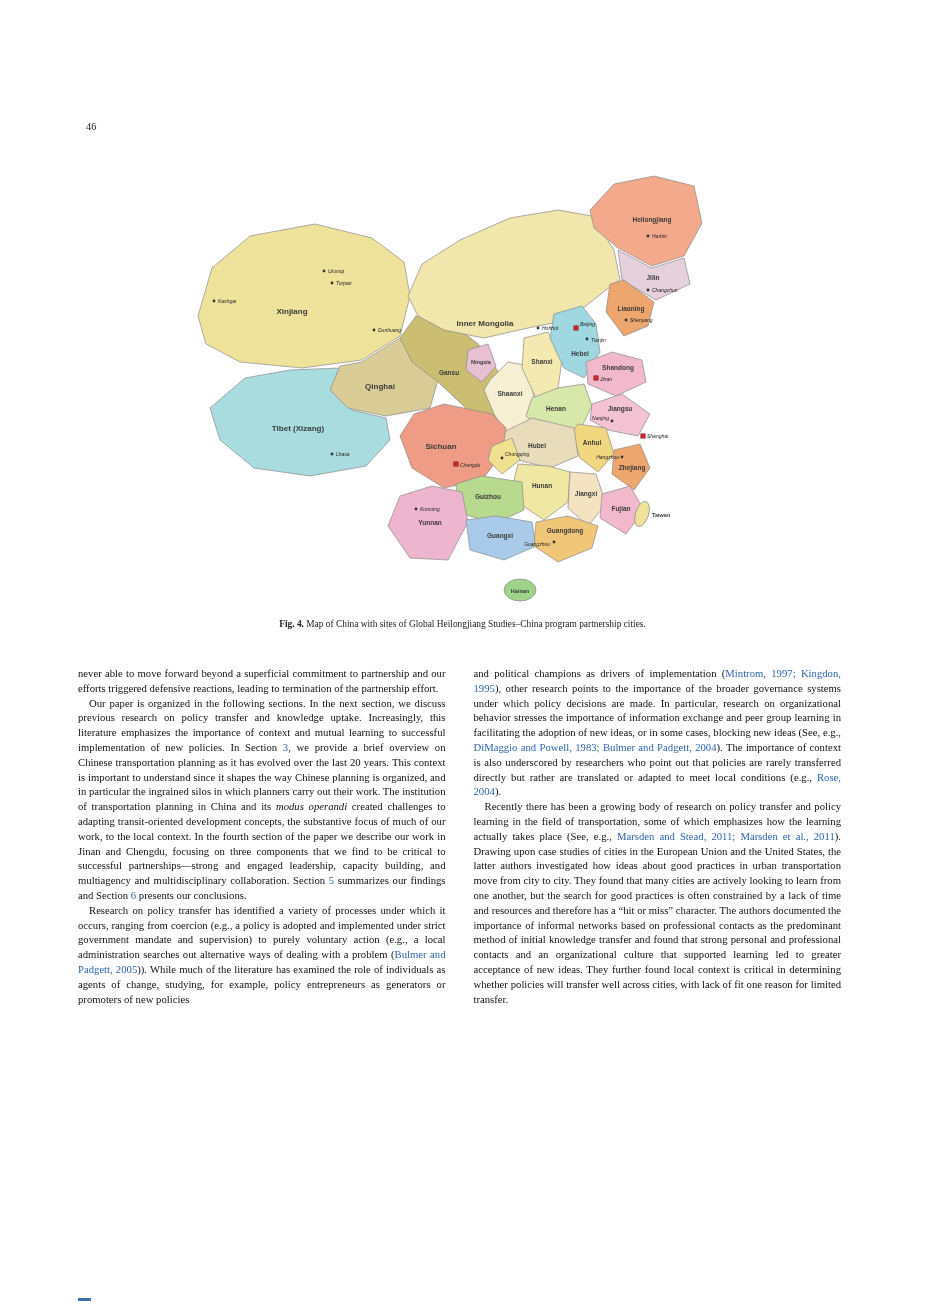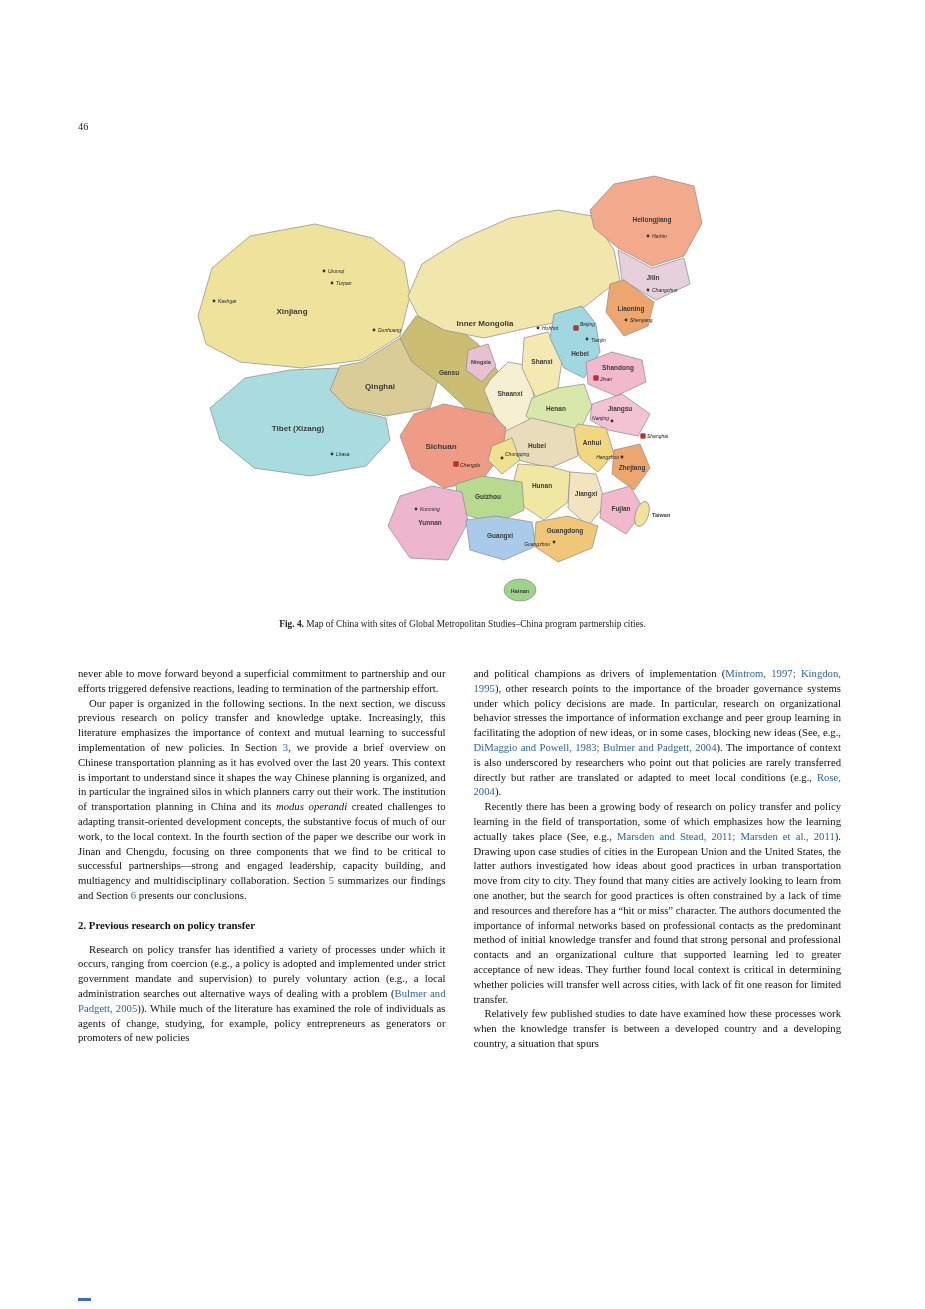--- a/index.html
+++ b/index.html
@@ -1,21 +1,21 @@
 <!DOCTYPE html>
 <html style="--link-color: #2d64a8;"><head>
 <meta charset="utf-8">
 <style>
   html,body{margin:0;padding:0;background:#fff;}
   .page{position:relative;width:925px;height:1309px;margin:0 auto;background:#fff;
         font-family:"Liberation Serif",serif;color:#1a1a1a;overflow:hidden;}
 
   
   .header{position:absolute;top:121px;left:78px;right:84px;height:16px;font-size:10.3px;}
-  .page-num{position:absolute;left:0;top:0;font-style:normal;color:#222;}
+  .page-num{position:absolute;left:8px;top:0;font-style:normal;color:#222;}
   .running-head{position:absolute;left:0;right:0;text-align:center;font-style:italic;color:#333;}
 
   
   .figure{position:absolute;top:168px;left:190px;width:545px;height:450px;text-align:right;}
   .figure svg{display:block;width:545px;height:447px;}
   .prov-label{font-family:"Liberation Sans",sans-serif;font-size:6.5px;font-weight:600;
               fill:#3a3a3a;text-anchor:middle;pointer-events:none;}
   .prov-label.big{font-size:8px;}
   .prov-label.small{font-size:5.5px;}
   .prov-label.start{text-anchor:start;}
@@ -140,32 +140,30 @@
         <circle cx="312" cy="290" r="1.4" fill="#333333"></circle>
         <text x="315" y="288" class="city-label">Chongqing</text>
         <circle cx="226" cy="341" r="1.4" fill="#333333"></circle>
         <text x="230" y="343" class="city-label">Kunming</text>
         <circle cx="364" cy="374" r="1.4" fill="#333333"></circle>
         <text x="360" y="378" text-anchor="end" class="city-label">Guangzhou</text>
       </svg>
   </div>
 
   <div class="caption">
-    <span class="cap-label">Fig. 4.</span><span> Map of China with sites of Global Metropolitan Studies–China program partnership cities.</span>
+    <span class="cap-label">Fig. 4.</span><span> Map of China with sites of Global Heilongjiang Studies–China program partnership cities.</span>
   </div>
 
   <div class="columns">
     <div class="col">
         <p>never able to move forward beyond a superficial commitment to partnership and our efforts triggered defensive reactions, leading to termination of the partnership effort.</p>
         <p class="indent">Our paper is organized in the following sections. In the next section, we discuss previous research on policy transfer and knowledge uptake. Increasingly, this literature emphasizes the importance of context and mutual learning to successful implementation of new policies. In Section <span class="seg-link">3</span>, we provide a brief overview on Chinese transportation planning as it has evolved over the last 20 years. This context is important to understand since it shapes the way Chinese planning is organized, and in particular the ingrained silos in which planners carry out their work. The institution of transportation planning in China and its <span class="seg-italic">modus operandi</span> created challenges to adapting transit-oriented development concepts, the substantive focus of much of our work, to the local context. In the fourth section of the paper we describe our work in Jinan and Chengdu, focusing on three components that we find to be critical to successful partnerships—strong and engaged leadership, capacity building, and multiagency and multidisciplinary collaboration. Section <span class="seg-link">5</span> summarizes our findings and Section <span class="seg-link">6</span> presents our conclusions.</p>
-        <h2>2. Previous research on policy transfer</h2>
         <p class="indent">Research on policy transfer has identified a variety of processes under which it occurs, ranging from coercion (e.g., a policy is adopted and implemented under strict government mandate and supervision) to purely voluntary action (e.g., a local administration searches out alternative ways of dealing with a problem (<span class="seg-link">Bulmer and Padgett, 2005</span>)). While much of the literature has examined the role of individuals as agents of change, studying, for example, policy entrepreneurs as generators or promoters of new policies</p>
       </div>
     <div class="col">
         <p>and political champions as drivers of implementation (<span class="seg-link">Mintrom, 1997; Kingdon, 1995</span>), other research points to the importance of the broader governance systems under which policy decisions are made. In particular, research on organizational behavior stresses the importance of information exchange and peer group learning in facilitating the adoption of new ideas, or in some cases, blocking new ideas (See, e.g., <span class="seg-link">DiMaggio and Powell, 1983; Bulmer and Padgett, 2004</span>). The importance of context is also underscored by researchers who point out that policies are rarely transferred directly but rather are translated or adapted to meet local conditions (e.g., <span class="seg-link">Rose, 2004</span>).</p>
         <p class="indent">Recently there has been a growing body of research on policy transfer and policy learning in the field of transportation, some of which emphasizes how the learning actually takes place (See, e.g., <span class="seg-link">Marsden and Stead, 2011; Marsden et al., 2011</span>). Drawing upon case studies of cities in the European Union and the United States, the latter authors investigated how ideas about good practices in urban transportation move from city to city. They found that many cities are actively looking to learn from one another, but the search for good practices is often constrained by a lack of time and resources and therefore has a “hit or miss” character. The authors documented the importance of informal networks based on professional contacts as the predominant method of initial knowledge transfer and found that strong personal and professional contacts and an organizational culture that supported learning led to greater acceptance of new ideas. They further found local context is critical in determining whether policies will transfer well across cities, with lack of fit one reason for limited transfer.</p>
-        <p class="indent">Relatively few published studies to date have examined how these processes work when the knowledge transfer is between a developed country and a developing country, a situation that spurs</p>
       </div>
   </div>
 
   <div class="bottom-mark"></div>
 
 </div>
 
 </body></html>

